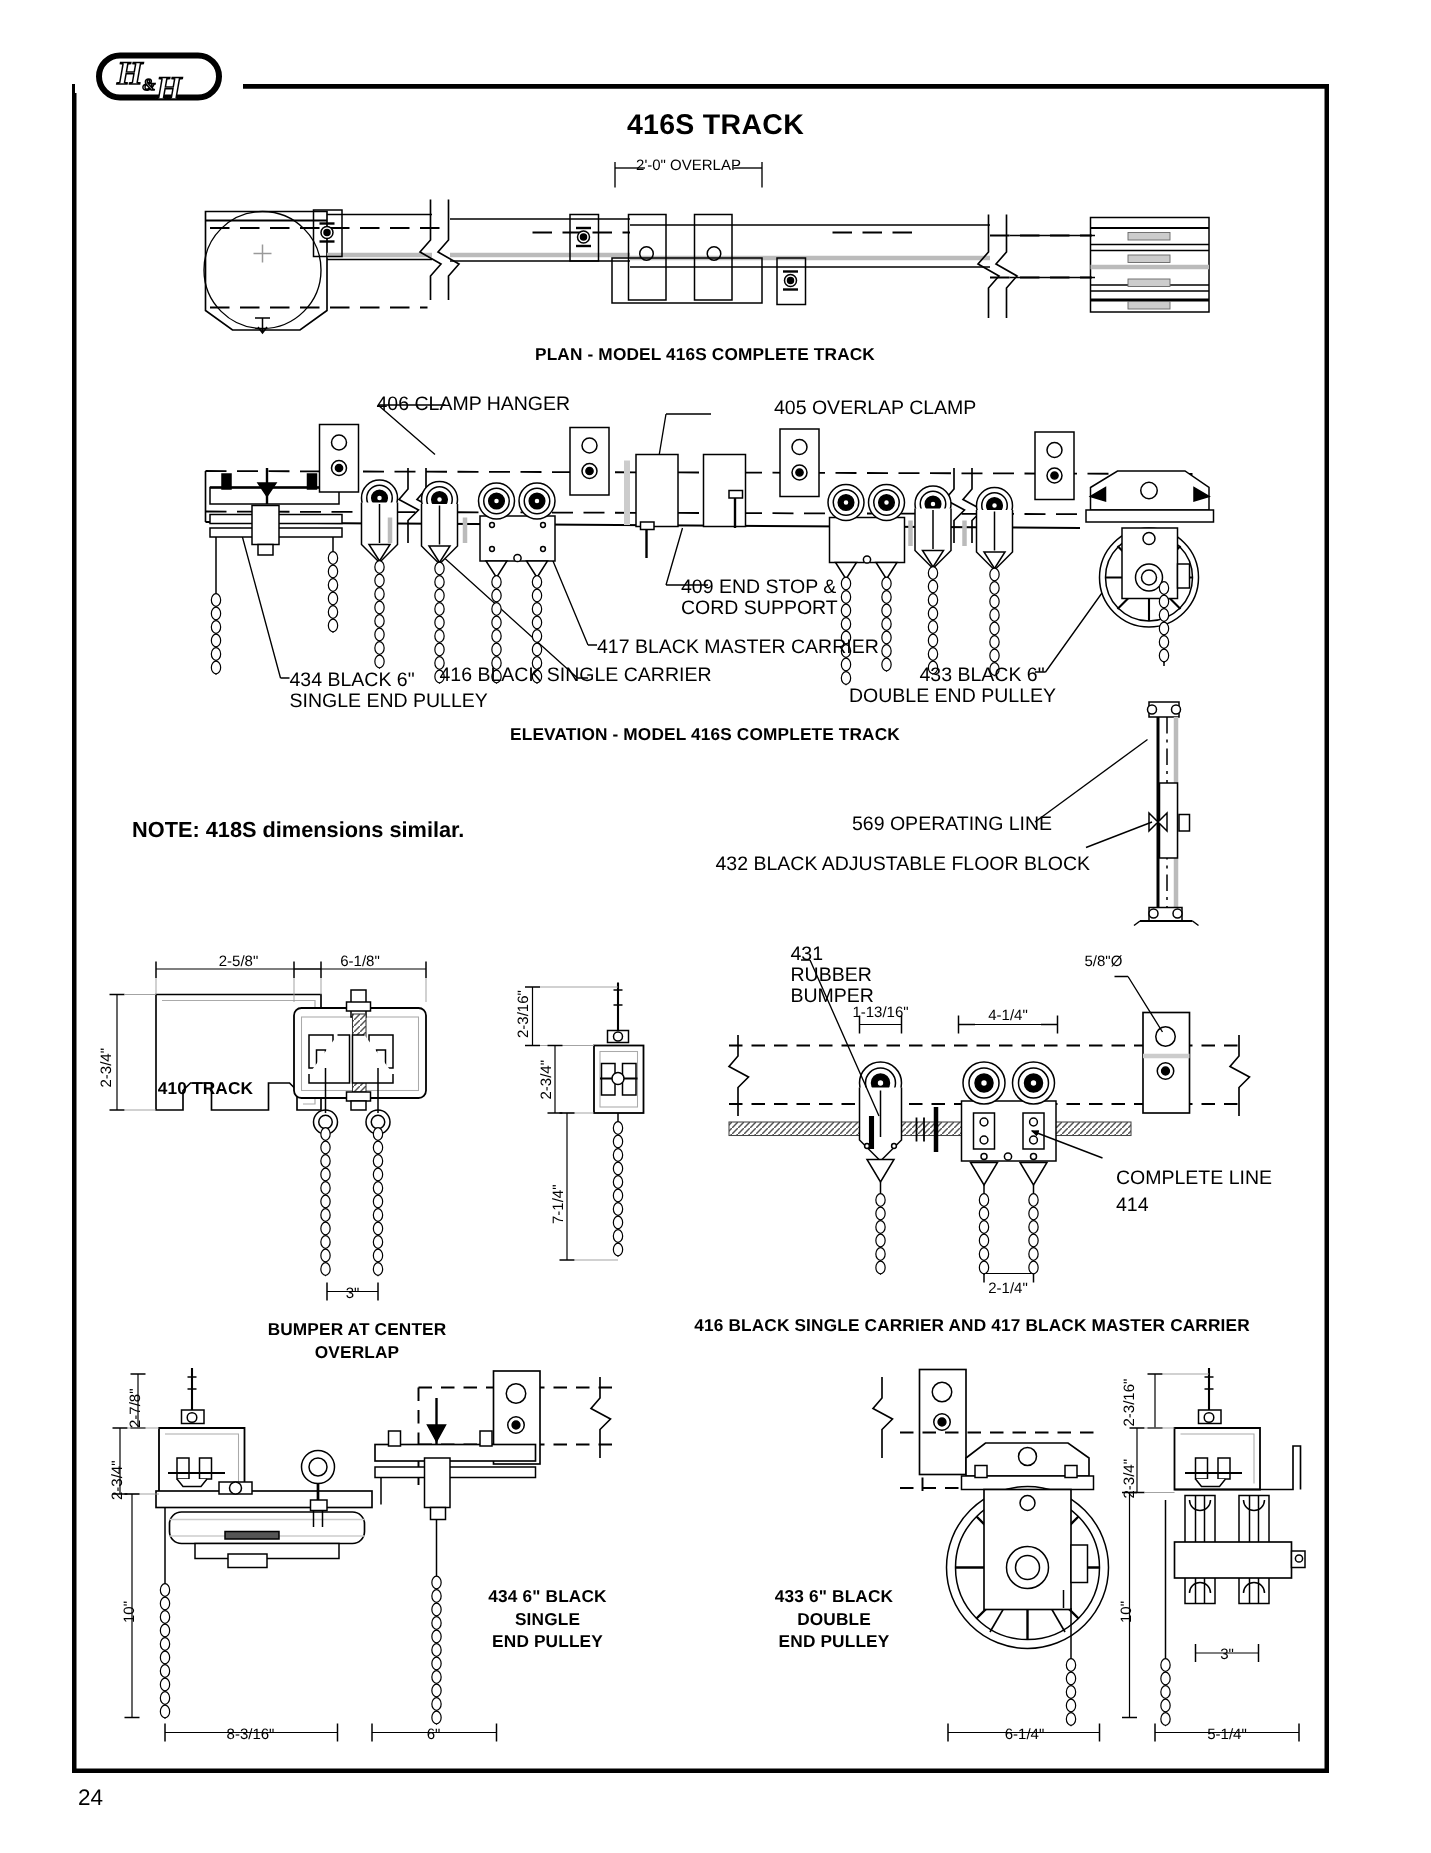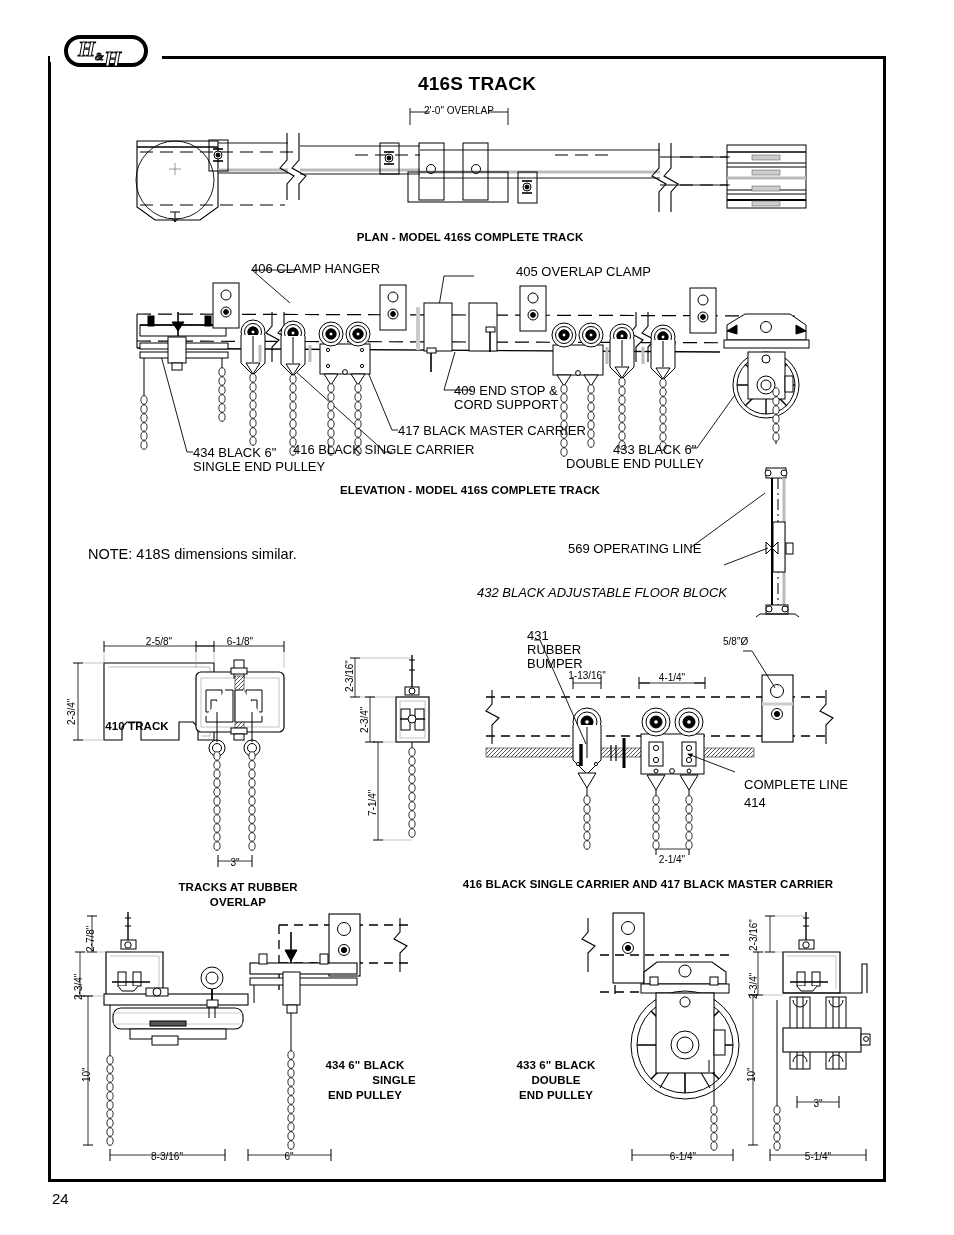--- a/index.html
+++ b/index.html
@@ -17,21 +17,21 @@
   .logo svg{display:block;}
 
   .page-num{position:absolute;left:52px;top:1190px;font-size:15px;font-family:"Liberation Sans",sans-serif;}
 
   
   .t{position:absolute;white-space:nowrap;font-family:"Liberation Sans",sans-serif;}
   .title{font-size:19px;font-weight:bold;letter-spacing:.2px;}
   .cap{font-size:11.5px;font-weight:bold;letter-spacing:.1px;}
   .lbl{font-size:13px;letter-spacing:0;}
   .dim{font-size:10px;}
-  .note{font-size:14.5px;font-weight:normal;text-align:right;}
+  .note{font-size:14.5px;font-weight:bold;text-align:right;}
   .ctr{text-align:center;transform:translateX(-50%);}
   .rot{transform-origin:left top;}
 
   
   .draw{position:absolute;left:0;top:0;width:954px;height:1235px;}
   .draw svg{position:absolute;left:0;top:0;overflow:visible;}
 </style>
 </head>
 <body>
 
@@ -992,30 +992,30 @@
   <div class="t lbl" style="left:468px;top:264px;margin-left:48px;">405 OVERLAP CLAMP</div>
   <div class="t lbl" style="left:454px;top:383px;">409 END STOP &amp;</div>
   <div class="t lbl" style="left:454px;top:397px;">CORD SUPPORT</div>
   <div class="t lbl" style="left:398px;top:423px;">417 BLACK MASTER CARRIER</div>
   <div class="t lbl" style="left:293px;top:442px;">416 BLACK SINGLE CARRIER</div>
   <div class="t lbl" style="left:193px;top:445px;">434 BLACK 6"</div>
   <div class="t lbl" style="left:193px;top:459px;">SINGLE END PULLEY</div>
   <div class="t lbl" style="left:613px;top:442px;">433 BLACK 6"</div>
   <div class="t lbl" style="left:566px;top:456px;">DOUBLE END PULLEY</div>
   <div class="t lbl" style="left:568px;top:541px;">569 OPERATING LINE</div>
-  <div class="t lbl" style="left:477px;top:585px;font-style:italic;">432 BLACK ADJUSTABLE FLOOR BLOCK</div>
+  <div class="t lbl" style="left:477px;top:568px;">432 BLACK ADJUSTABLE FLOOR BLOCK</div>
   <div class="t cap ctr" style="left:470px;top:484px;">ELEVATION - MODEL 416S COMPLETE TRACK</div>
 
   <div class="t dim ctr" style="left:159px;top:636px;">2-5/8"</div>
   <div class="t dim rot" style="left:66px;top:725px;transform:rotate(-90deg);">2-3/4"</div>
   <div class="t cap ctr" style="left:137px;top:720px;text-align:right;">410 TRACK</div>
 
   <div class="t dim ctr" style="left:240px;top:636px;">6-1/8"</div>
   <div class="t dim ctr" style="left:235px;top:857px;">3"</div>
-  <div class="t cap ctr" style="left:238px;top:881px;">TRACKS AT RUBBER</div>
+  <div class="t cap ctr" style="left:238px;top:881px;">BUMPER AT CENTER</div>
   <div class="t cap ctr" style="left:238px;top:896px;">OVERLAP</div>
 
   <div class="t dim rot" style="left:344px;top:692px;transform:rotate(-90deg);">2-3/16"</div>
   <div class="t dim rot" style="left:359px;top:733px;transform:rotate(-90deg);">2-3/4"</div>
   <div class="t dim rot" style="left:367px;top:816px;transform:rotate(-90deg);">7-1/4"</div>
 
   <div class="t lbl" style="left:527px;top:628px;">431</div>
   <div class="t lbl" style="left:527px;top:642px;">RUBBER</div>
   <div class="t lbl" style="left:527px;top:656px;">BUMPER</div>
   <div class="t dim ctr" style="left:587px;top:670px;">1-13/16"</div>
@@ -1025,21 +1025,21 @@
   <div class="t lbl" style="left:744px;top:763px;margin-top:32px;">414</div>
   <div class="t lbl" style="left:744px;top:777px;">COMPLETE LINE</div>
   <div class="t cap ctr" style="left:608px;top:878px;margin-left:40px;">416 BLACK SINGLE CARRIER AND 417 BLACK MASTER CARRIER</div>
 
   <div class="t dim rot" style="left:85px;top:952px;transform:rotate(-90deg);">2-7/8"</div>
   <div class="t dim rot" style="left:73px;top:1000px;transform:rotate(-90deg);">2-3/4"</div>
   <div class="t dim rot" style="left:81px;top:1082px;transform:rotate(-90deg);">10"</div>
   <div class="t dim ctr" style="left:167px;top:1151px;">8-3/16"</div>
   <div class="t dim ctr" style="left:289px;top:1151px;">6"</div>
   <div class="t cap ctr" style="left:365px;top:1059px;">434 6" BLACK</div>
-  <div class="t cap ctr" style="left:365px;top:1074px;margin-left:29px;">SINGLE</div>
+  <div class="t cap ctr" style="left:365px;top:1074px;">SINGLE</div>
   <div class="t cap ctr" style="left:365px;top:1089px;">END PULLEY</div>
 
   <div class="t dim rot" style="left:748px;top:951px;transform:rotate(-90deg);">2-3/16"</div>
   <div class="t dim rot" style="left:748px;top:999px;transform:rotate(-90deg);">2-3/4"</div>
   <div class="t dim rot" style="left:746px;top:1082px;transform:rotate(-90deg);">10"</div>
   <div class="t dim ctr" style="left:683px;top:1151px;">6-1/4"</div>
   <div class="t dim ctr" style="left:818px;top:1151px;">5-1/4"</div>
   <div class="t dim ctr" style="left:818px;top:1098px;">3"</div>
   <div class="t cap ctr" style="left:556px;top:1059px;">433 6" BLACK</div>
   <div class="t cap ctr" style="left:556px;top:1074px;">DOUBLE</div>

